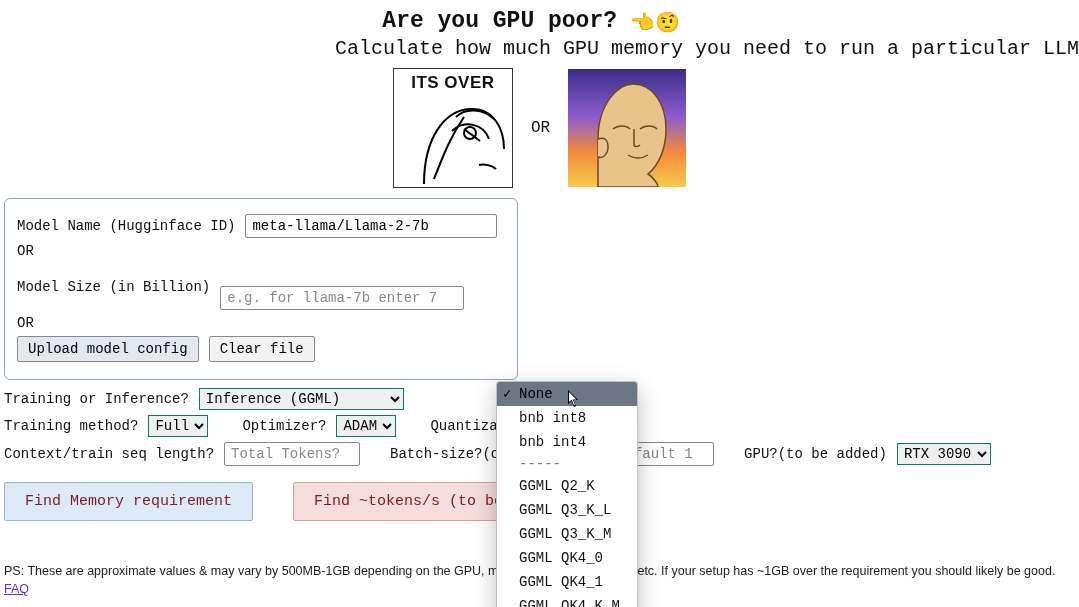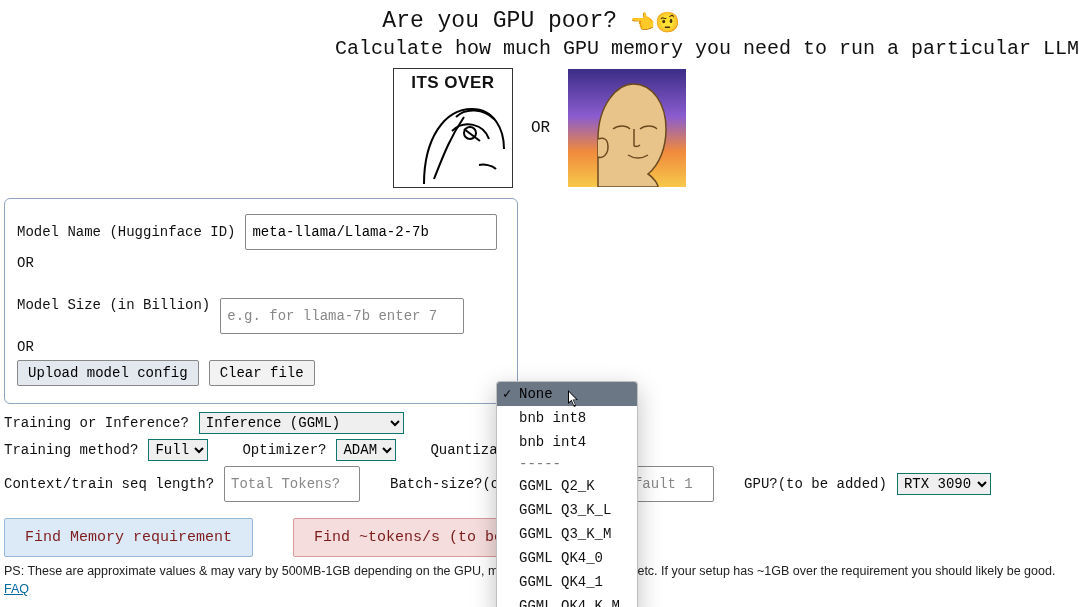--- a/index.html
+++ b/index.html
@@ -7,21 +7,21 @@
     padding: 0;
     font-family: "Courier New", Courier, monospace;
     font-size: 14px;
     color: #111;
     background: #fff;
     width: 1079px;
   }
   .center { text-align: center; }
   h1.title {
     font-size: 23px;
-    font-weight: normal;
+    font-weight: bold;
     margin: 8px 16px 2px 0;
   }
   .subtitle {
     font-size: 20px;
     margin: 2px 0 8px 0;
     text-align: right;
   }
   .meme-row {
     display: flex;
     justify-content: center;
@@ -68,21 +68,21 @@
     gap: 10px;
     margin: 5px 0;
     flex-wrap: wrap;
   }
   label.lbl {
     white-space: nowrap;
   }
   input[type="text"] {
     font-family: inherit;
     font-size: 14px;
-    padding: 9px 6px;
+    padding: 3px 6px;
     border: 1px solid #888;
     border-radius: 2px;
     background: #fff;
   }
   input[type="text"]::placeholder { color: #888; }
   select {
     font-family: inherit;
     font-size: 14px;
     padding: 1px 2px;
     border: 1px solid #0f766e;
@@ -161,21 +161,21 @@
 
   .footer {
     position: absolute;
     left: 4px;
     bottom: 8px;
     font-family: Arial, Helvetica, sans-serif;
     font-size: 12.5px;
     color: #222;
     line-height: 1.5;
   }
-  .footer a { color: #0369a1; text-decoration: underline; }
+  .footer a { color: #6d28d9; text-decoration: underline; }
 
   
   .face-svg { position: absolute; inset: 0; }
 
   .emoji { font-size: 20px; vertical-align: -2px; }
 </style>
 </head>
 <body>
 
 <div class="center">

